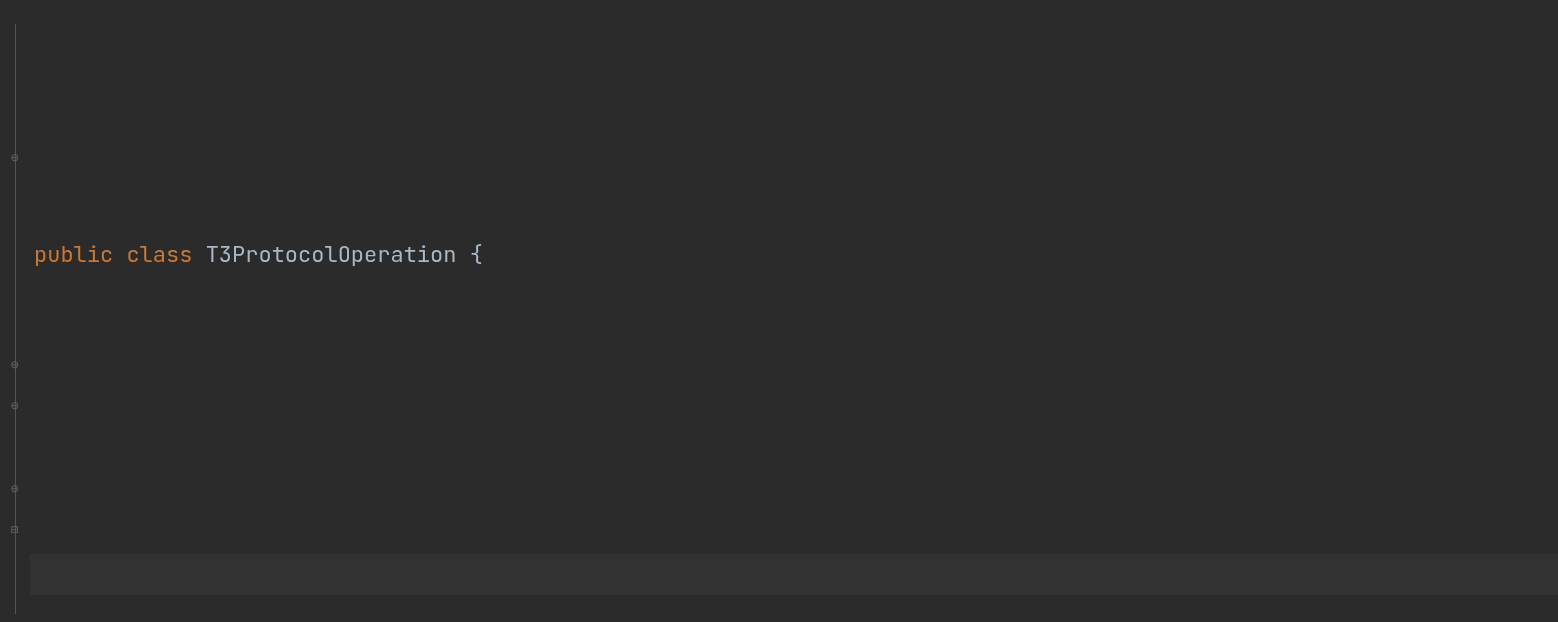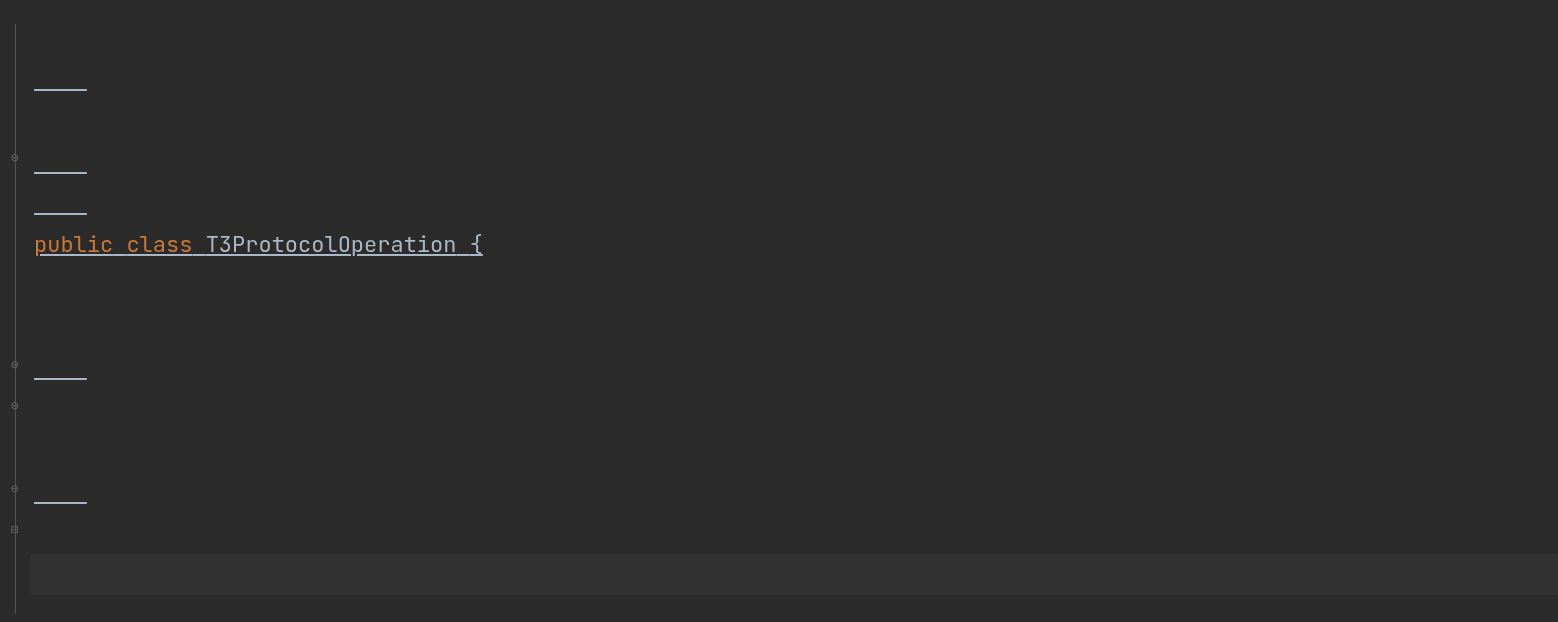--- a/index.html
+++ b/index.html
@@ -32,27 +32,26 @@
     user-select: none;
   }
   .fold-line {
     position: absolute;
     left: 15px;
     width: 1px;
     background: #555555;
   }
   .code-area {
     flex: 1;
-    padding-top: 18px;
+    padding-top: 28px;
     padding-left: 4px;
     line-height: 41.3px;
     white-space: pre;
     color: #a9b7c6;
     position: relative;
-    text-decoration: underline;
   }
   .line { height: 41.3px; }
   .blank { height: 41.3px; }
   .hl-line {
     position: absolute;
     left: 0;
     right: 0;
     height: 41.3px;
     background: #323232;
     z-index: 0;

